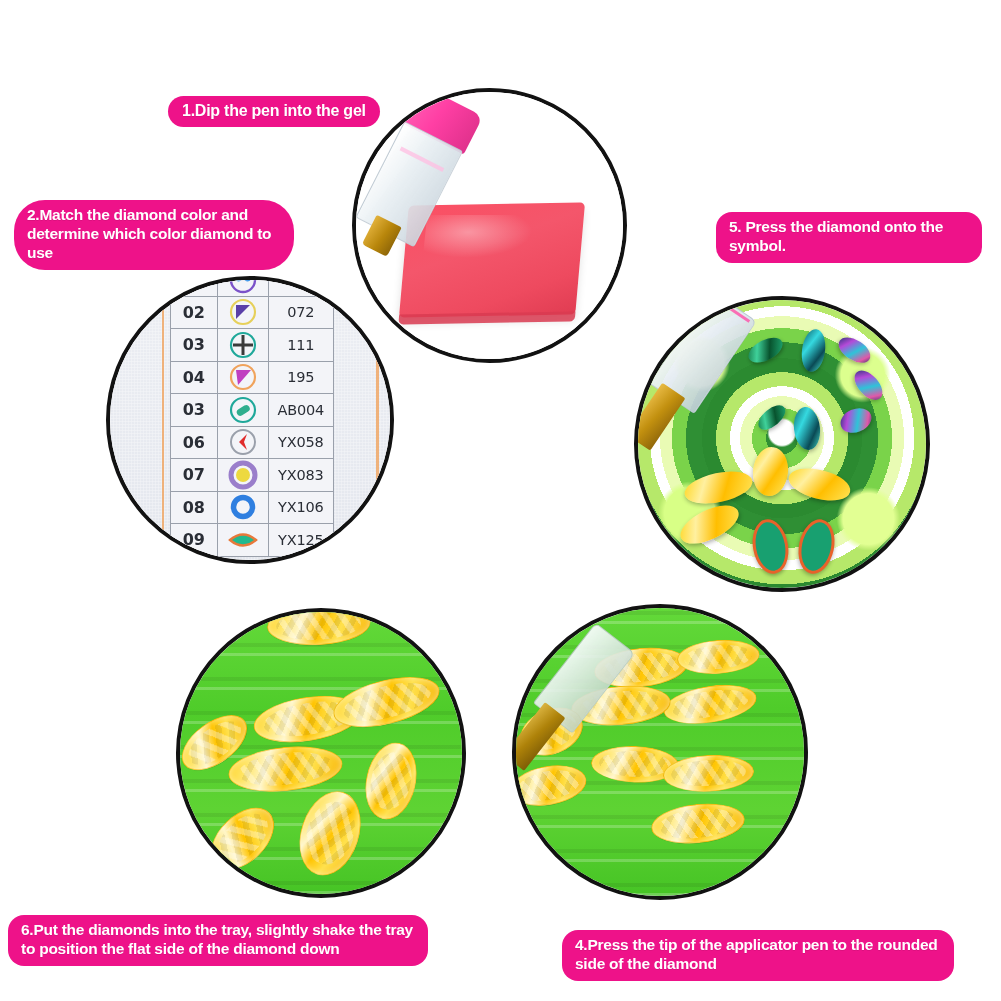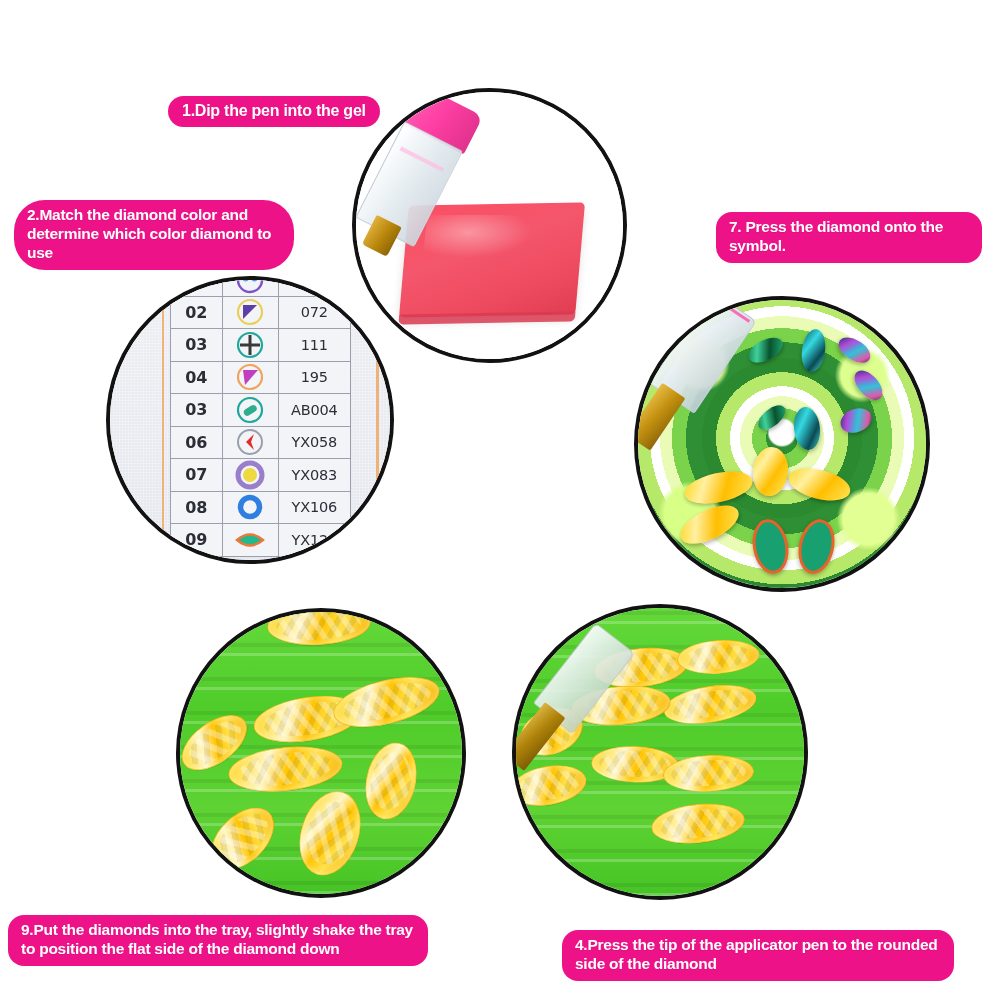--- a/index.html
+++ b/index.html
@@ -69,21 +69,21 @@
 
   
   .chart{position:absolute;inset:0;
     background:linear-gradient(#eceef3,#e4e7ee);}
   .canvasTex{position:absolute;inset:0;opacity:.55;
     background-image:repeating-linear-gradient(0deg,rgba(255,255,255,.55) 0 1px,rgba(0,0,0,0) 1px 3px),
                      repeating-linear-gradient(90deg,rgba(255,255,255,.5) 0 1px,rgba(0,0,0,0) 1px 3px);}
   .oline{position:absolute;top:0;bottom:0;width:2px;background:#f0a35c;opacity:.8;}
   .oline.a{left:52px;}
   .oline.b{left:266px;width:3px;}
-  .tbl{position:absolute;left:60px;top:-16px;width:181px;}
+  .tbl{position:absolute;left:60px;top:-16px;width:164px;}
   .trow{display:flex;align-items:center;height:31.5px;border-bottom:1px solid #9aa0ab;
         background:#f3f4f8;}
   .tcell{height:100%;display:flex;align-items:center;justify-content:center;
          box-sizing:border-box;border-right:1px solid #9aa0ab;
          font-family:"DejaVu Sans",sans-serif;color:#2a2e36;}
   .c-no{width:58px;font-size:16px;font-weight:600;border-left:1px solid #9aa0ab;}
   .c-sym{width:62px;}
   .c-code{width:80px;font-size:14.5px;letter-spacing:-.2px;}
   .sym{width:30px;height:30px;display:block;}
 
@@ -334,17 +334,17 @@
 
       <div class="pen4">
         <div class="body"></div>
         <div class="tip"></div>
       </div>
     </div>
   </div>
 
   <div class="lbl l1">1.Dip the pen into the gel</div>
   <div class="lbl l2">2.Match the diamond color and determine which color diamond to use</div>
-  <div class="lbl l5">7.  Press the diamond onto the symbol.</div>
-  <div class="lbl l3">9.Put the diamonds into the tray, slightly shake the tray to position the flat side of the diamond down</div>
+  <div class="lbl l5">5.  Press the diamond onto the symbol.</div>
+  <div class="lbl l3">6.Put the diamonds into the tray, slightly shake the tray to position the flat side of the diamond down</div>
   <div class="lbl l4">4.Press the tip of the applicator pen to the rounded side of the diamond</div>
 
 </div>
 
 </body></html>

